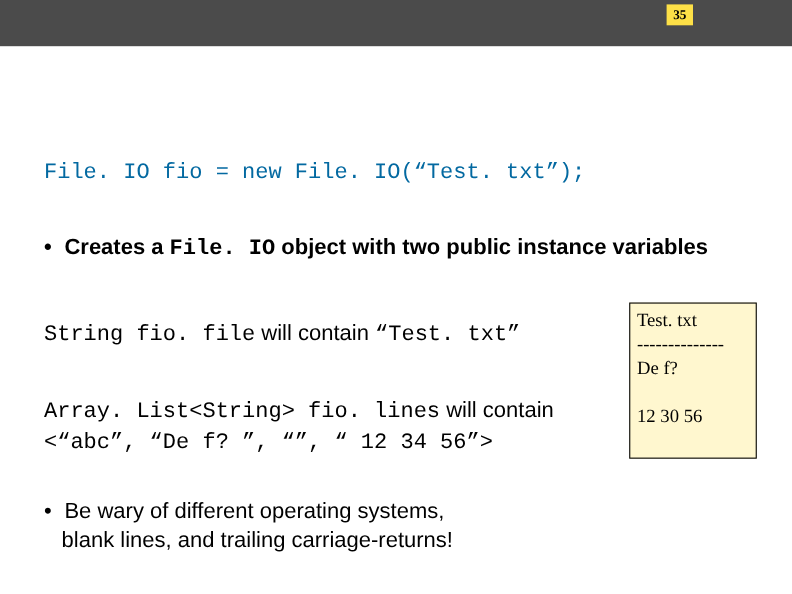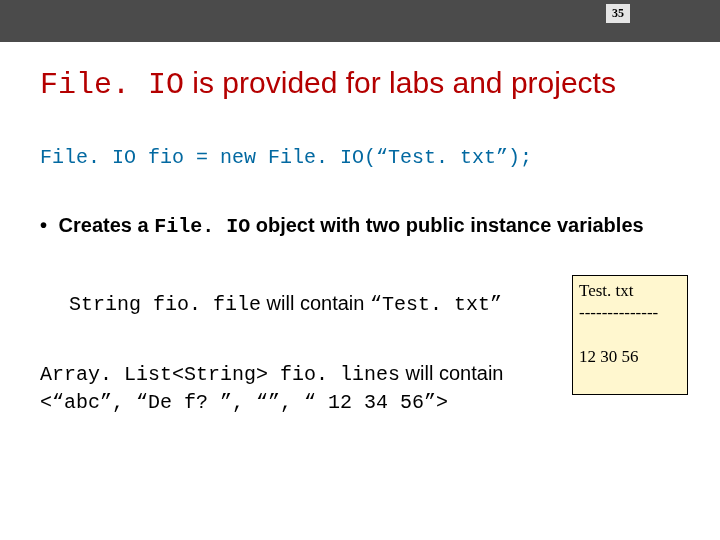--- a/index.html
+++ b/index.html
@@ -1,21 +1,21 @@
 <!DOCTYPE html>
 <html><head>
 <meta charset="utf-8">
 <style>
   * { margin: 0; padding: 0; box-sizing: border-box; }
   html, body { width: 720px; height: 540px; font-family: Arial, Helvetica, sans-serif; background: #fff; }
   .slide { width: 720px; height: 540px; position: relative; }
   .top-bar { width: 100%; height: 42px; background: #4b4b4b; position: relative; }
   .page-num {
     position: absolute; top: 4px; right: 90px;
-    background: #e5e5e5; color: #000;
+    background: #fde047; color: #000;
     font-family: Georgia, 'Times New Roman', serif; font-weight: bold;
     font-size: 12px; padding: 2px 6px;
   }
   .title {
     position: absolute; top: 66px; left: 40px; right: 40px;
     font-family: Arial, Helvetica, sans-serif; font-size: 30px; font-weight: 400;
     color: #b40000; letter-spacing: 0px;
   }
   .title .code { font-family: 'Courier New', Courier, monospace; }
   .code-line {
@@ -23,21 +23,21 @@
     font-family: 'Courier New', Courier, monospace; font-size: 20px; color: #0369a1;
   }
   .bullet1 {
     position: absolute; top: 214px; left: 40px; right: 40px;
     font-size: 20px; color: #000; font-weight: bold;
   }
   .bullet1 .dot { margin-right: 6px; }
   .bullet1 .code { font-family: 'Courier New', Courier, monospace; }
   .line2 {
     position: absolute; top: 292px; left: 40px; width: 480px;
-    font-size: 20px; color: #000; margin-left: 29px;
+    font-size: 20px; color: #000;
   }
   .line2 .code { font-family: 'Courier New', Courier, monospace; }
   .line3 {
     position: absolute; top: 360px; left: 40px; width: 480px;
     font-size: 20px; color: #000; line-height: 1.3;
   }
   .line3 .code { font-family: 'Courier New', Courier, monospace; margin-top: 12px; }
   .bullet2 {
     position: absolute; top: 452px; left: 40px; width: 480px;
     font-size: 20px; color: #000; line-height: 1.3;
@@ -58,40 +58,42 @@
 </style>
 </head>
 <body>
 
 <div class="slide">
 
   <div class="top-bar">
     <div class="page-num">35</div>
   </div>
 
-  <div class="title">
-    <span class="code">File. IO</span><span> is provided for labs and projects</span>
-  </div>
 
   <div class="code-line">File. IO fio = new File. IO(“Test. txt”);</div>
 
   <div class="bullet1">
     <span class="dot">•</span><span> Creates a </span><span class="code">File. IO</span><span> object with two public instance variables</span>
   </div>
 
   <div class="line2">
     <span class="code">String fio. file</span><span> will contain </span><span class="code">“Test. txt”</span>
   </div>
 
   <div class="line3">
     <span class="code">Array. List&lt;String&gt; fio. lines</span><span> will contain </span><br>
     <span class="code">&lt;“abc”, “De f? ”, “”, “ 12 34 56”&gt;</span>
   </div>
 
+  <div class="bullet2">
+    <span class="dot">•</span><span> Be wary of different operating systems,</span>
+    <span class="indent">blank lines, and trailing carriage-returns!</span>
+  </div>
 
   <div class="file-box">
     <div class="fname">Test. txt</div>
     <div class="dashes">--------------</div>
+    <div>De f?</div>
     <div>&nbsp;</div>
     <div>12 30 56</div>
   </div>
 
 </div>
 
 </body></html>

